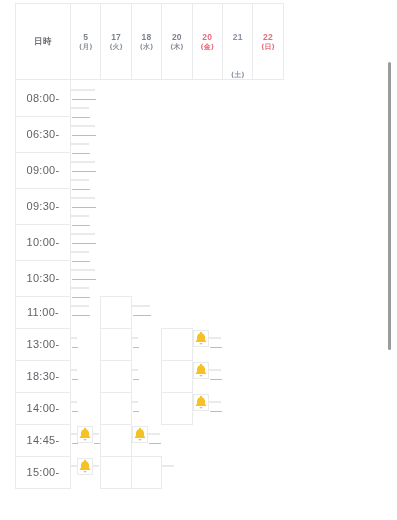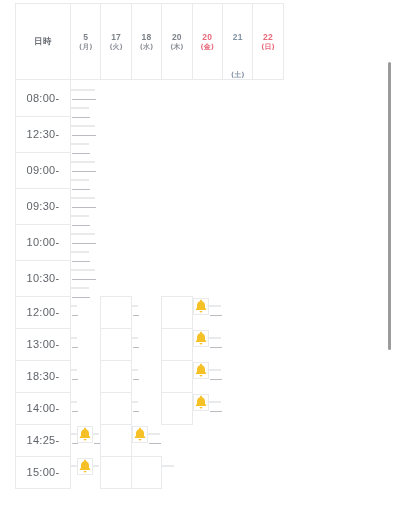--- a/index.html
+++ b/index.html
@@ -173,21 +173,21 @@
           <td class="time-cell">08:00-</td>
           <td class="slot dash"><span class="dash"></span></td>
           <td class="slot dash"><span class="dash"></span></td>
           <td class="slot dash"><span class="dash"></span></td>
           <td class="slot dash"><span class="dash"></span></td>
           <td class="slot dash"><span class="dash"></span></td>
           <td class="slot dash"><span class="dash"></span></td>
           <td class="slot dash"><span class="dash"></span></td>
         </tr>
         <tr>
-          <td class="time-cell">12:30-</td>
+          <td class="time-cell">06:30-</td>
           <td class="slot dash"><span class="dash"></span></td>
           <td class="slot dash"><span class="dash"></span></td>
           <td class="slot dash"><span class="dash"></span></td>
           <td class="slot dash"><span class="dash"></span></td>
           <td class="slot dash"><span class="dash"></span></td>
           <td class="slot dash"><span class="dash"></span></td>
           <td class="slot dash"><span class="dash"></span></td>
         </tr>
         <tr>
           <td class="time-cell">09:00-</td>
@@ -223,29 +223,26 @@
           <td class="time-cell">10:30-</td>
           <td class="slot dash"><span class="dash"></span></td>
           <td class="slot dash"><span class="dash"></span></td>
           <td class="slot dash"><span class="dash"></span></td>
           <td class="slot dash"><span class="dash"></span></td>
           <td class="slot dash"><span class="dash"></span></td>
           <td class="slot dash"><span class="dash"></span></td>
           <td class="slot dash"><span class="dash"></span></td>
         </tr>
         <tr>
-          <td class="time-cell">12:00-</td>
-          <td class="slot dash"><span class="dash"></span></td>
-          <td class="slot available"><span class="circle"></span></td>
-          <td class="slot dash"><span class="dash"></span></td>
-          <td class="slot available"><span class="circle"></span></td>
-          <td class="slot bell"><span class="bell"><svg width="14" height="15" viewBox="0 0 14 15" xmlns="http://www.w3.org/2000/svg">
-                <path d="M7 0.7c-.55 0-1 .45-1 1v.5C4.2 2.65 3 4.25 3 6.1v2.6L1.8 10.3c-.25.33-.02.8.4.8h9.6c.42 0 .65-.47.4-.8L11 8.7V6.1c0-1.85-1.2-3.45-3-3.9v-.5c0-.55-.45-1-1-1z" fill="#f5c127"></path>
-                <path d="M5.5 12.1c.17.86.85 1.5 1.5 1.5s1.33-.64 1.5-1.5z" fill="#f5c127"></path>
-              </svg></span></td>
+          <td class="time-cell">11:00-</td>
+          <td class="slot dash"><span class="dash"></span></td>
+          <td class="slot dash"><span class="dash"></span></td>
+          <td class="slot dash"><span class="dash"></span></td>
+          <td class="slot available"><span class="circle"></span></td>
+          <td class="slot dash"><span class="dash"></span></td>
           <td class="slot dash"><span class="dash"></span></td>
           <td class="slot dash"><span class="dash"></span></td>
         </tr>
         <tr>
           <td class="time-cell">13:00-</td>
           <td class="slot dash"><span class="dash"></span></td>
           <td class="slot available"><span class="circle"></span></td>
           <td class="slot dash"><span class="dash"></span></td>
           <td class="slot available"><span class="circle"></span></td>
           <td class="slot bell"><span class="bell"><svg width="14" height="15" viewBox="0 0 14 15" xmlns="http://www.w3.org/2000/svg">
@@ -275,21 +272,21 @@
           <td class="slot dash"><span class="dash"></span></td>
           <td class="slot available"><span class="circle"></span></td>
           <td class="slot bell"><span class="bell"><svg width="14" height="15" viewBox="0 0 14 15" xmlns="http://www.w3.org/2000/svg">
                 <path d="M7 0.7c-.55 0-1 .45-1 1v.5C4.2 2.65 3 4.25 3 6.1v2.6L1.8 10.3c-.25.33-.02.8.4.8h9.6c.42 0 .65-.47.4-.8L11 8.7V6.1c0-1.85-1.2-3.45-3-3.9v-.5c0-.55-.45-1-1-1z" fill="#f5c127"></path>
                 <path d="M5.5 12.1c.17.86.85 1.5 1.5 1.5s1.33-.64 1.5-1.5z" fill="#f5c127"></path>
               </svg></span></td>
           <td class="slot dash"><span class="dash"></span></td>
           <td class="slot dash"><span class="dash"></span></td>
         </tr>
         <tr>
-          <td class="time-cell">14:25-</td>
+          <td class="time-cell">14:45-</td>
           <td class="slot dash"><span class="dash"></span></td>
           <td class="slot bell"><span class="bell"><svg width="14" height="15" viewBox="0 0 14 15" xmlns="http://www.w3.org/2000/svg">
                 <path d="M7 0.7c-.55 0-1 .45-1 1v.5C4.2 2.65 3 4.25 3 6.1v2.6L1.8 10.3c-.25.33-.02.8.4.8h9.6c.42 0 .65-.47.4-.8L11 8.7V6.1c0-1.85-1.2-3.45-3-3.9v-.5c0-.55-.45-1-1-1z" fill="#f5c127"></path>
                 <path d="M5.5 12.1c.17.86.85 1.5 1.5 1.5s1.33-.64 1.5-1.5z" fill="#f5c127"></path>
               </svg></span></td>
           <td class="slot dash"><span class="dash"></span></td>
           <td class="slot available"><span class="circle"></span></td>
           <td class="slot bell"><span class="bell"><svg width="14" height="15" viewBox="0 0 14 15" xmlns="http://www.w3.org/2000/svg">
                 <path d="M7 0.7c-.55 0-1 .45-1 1v.5C4.2 2.65 3 4.25 3 6.1v2.6L1.8 10.3c-.25.33-.02.8.4.8h9.6c.42 0 .65-.47.4-.8L11 8.7V6.1c0-1.85-1.2-3.45-3-3.9v-.5c0-.55-.45-1-1-1z" fill="#f5c127"></path>
                 <path d="M5.5 12.1c.17.86.85 1.5 1.5 1.5s1.33-.64 1.5-1.5z" fill="#f5c127"></path>

